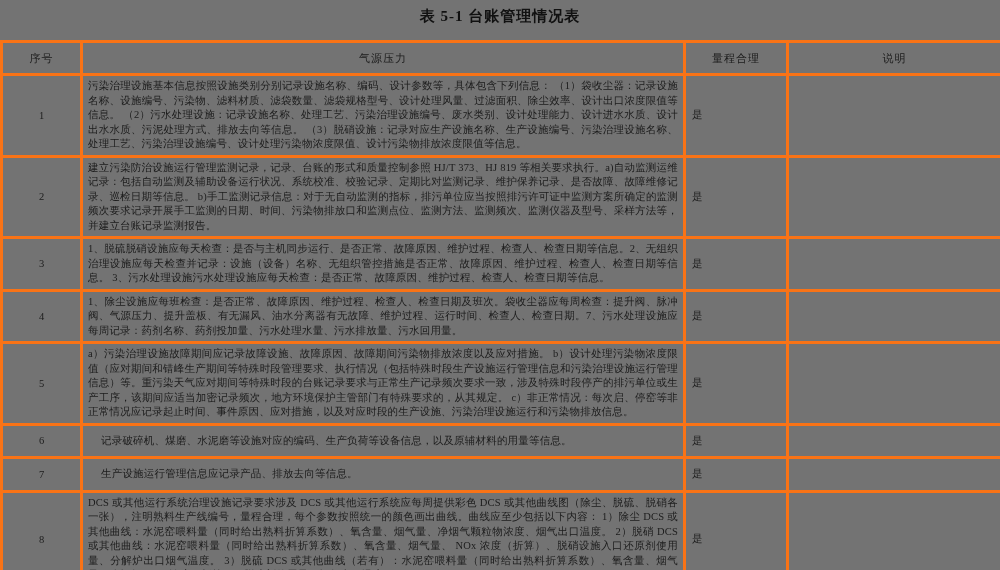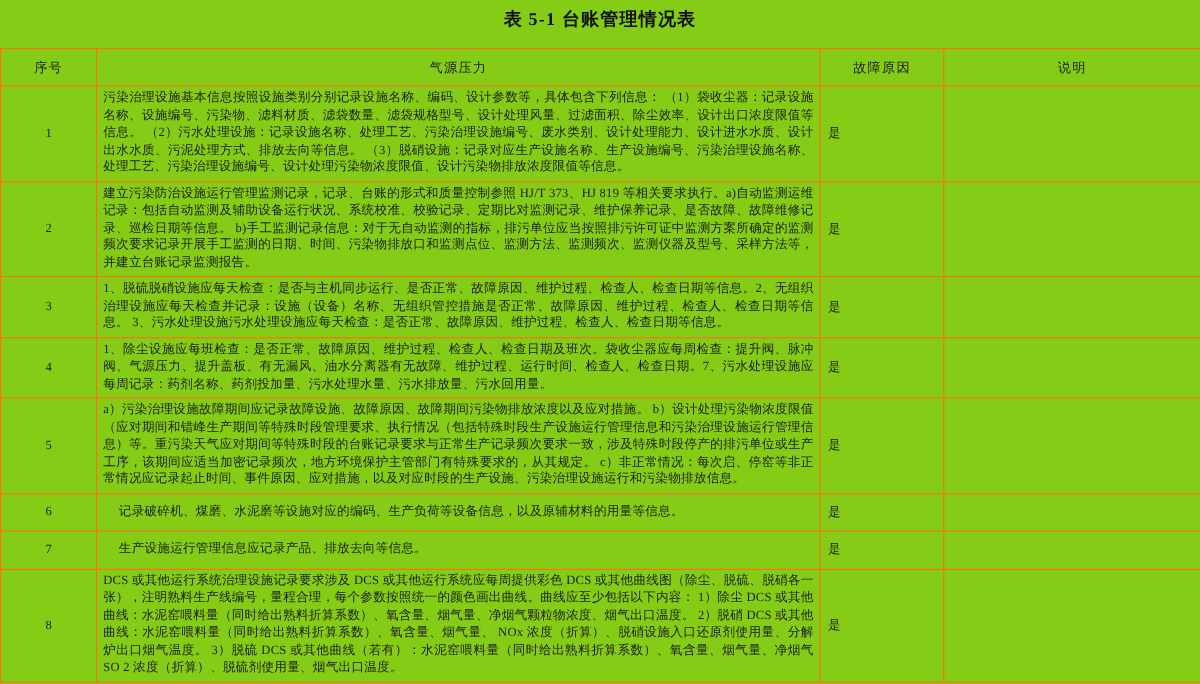--- a/index.html
+++ b/index.html
@@ -4,21 +4,21 @@
 <style>
   html, body {
     margin: 0;
     padding: 0;
     background: #ffffff;
   }
   .page {
     position: relative;
     width: 1000px;
     height: 570px;
-    background: #84cc16;
+    background: #737373;
     color: #1a1a1a;
     font-family: "Liberation Serif", "DejaVu Serif", serif;
     overflow: hidden;
   }
   .doc-title {
     text-align: center;
     font-size: 15px;
     font-weight: bold;
     padding-top: 7px;
     letter-spacing: 1px;
@@ -28,21 +28,21 @@
     width: 1000px;
     border-collapse: collapse;
     table-layout: fixed;
     margin-top: 14px;
   }
   table.ledger col.c-no   { width: 80px; }
   table.ledger col.c-body { width: 603px; }
   table.ledger col.c-ok   { width: 103px; }
   table.ledger col.c-note { width: 214px; }
   table.ledger th, table.ledger td {
-    border: 1px solid #f97316;
+    border: 3px solid #f97316;
     font-size: 10.5px;
     color: #1c1c1c;
     vertical-align: middle;
   }
   table.ledger thead th {
     height: 28px;
     font-weight: normal;
     text-align: center;
     font-size: 11px;
     letter-spacing: 1px;
@@ -80,21 +80,21 @@
     <colgroup>
       <col class="c-no">
         <col class="c-body">
         <col class="c-ok">
         <col class="c-note">
     </colgroup>
     <thead>
       <tr>
         <th>序号</th>
         <th>气源压力</th>
-        <th>故障原因</th>
+        <th>量程合理</th>
         <th>说明</th>
       </tr>
     </thead>
     <tbody id="table-body">
         <tr>
           <td class="cell-no">1</td>
           <td class="cell-content">污染治理设施基本信息按照设施类别分别记录设施名称、编码、设计参数等，具体包含下列信息： （1）袋收尘器：记录设施名称、设施编号、污染物、滤料材质、滤袋数量、滤袋规格型号、设计处理风量、过滤面积、除尘效率、设计出口浓度限值等信息。 （2）污水处理设施：记录设施名称、处理工艺、污染治理设施编号、废水类别、设计处理能力、设计进水水质、设计出水水质、污泥处理方式、排放去向等信息。 （3）脱硝设施：记录对应生产设施名称、生产设施编号、污染治理设施名称、处理工艺、污染治理设施编号、设计处理污染物浓度限值、设计污染物排放浓度限值等信息。</td>
           <td class="cell-ok">是</td>
           <td class="cell-note"></td>
         </tr>

